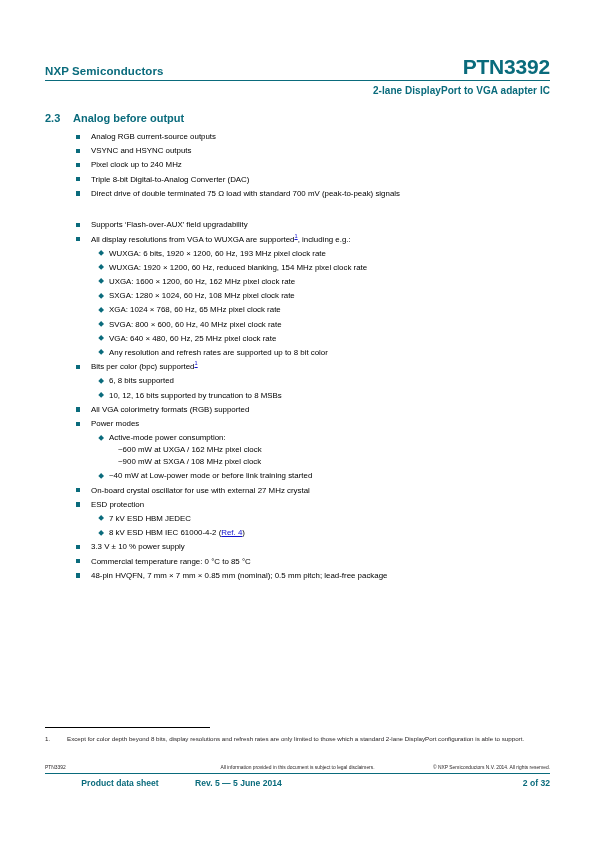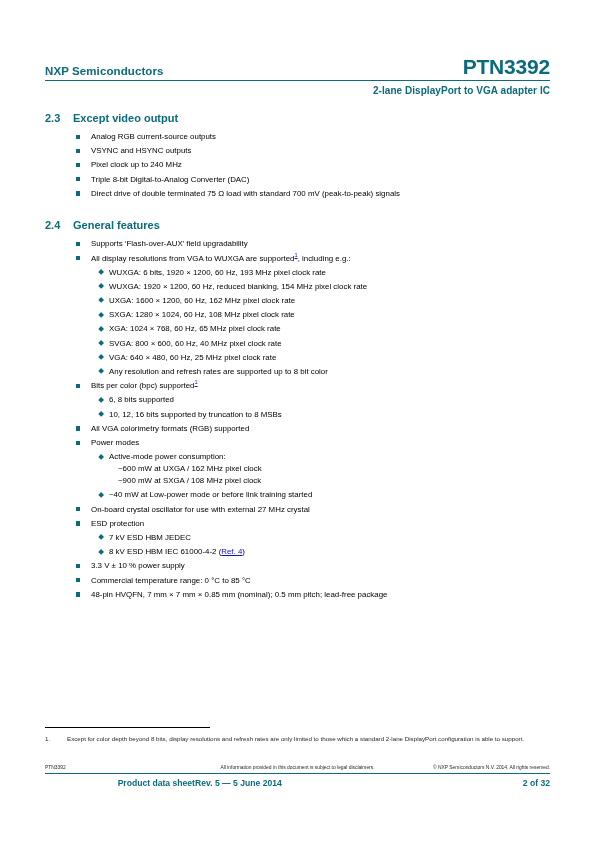--- a/index.html
+++ b/index.html
@@ -198,21 +198,21 @@
     margin-top: 2px;
   }
   .footer-bottom {
     display: flex;
     align-items: baseline;
     padding-top: 3.5px;
     font-size: 8.6px;
     font-weight: bold;
     color: #0a6b7c;
   }
-  .footer-left { flex: 0 0 150px; text-align: right; }
+  .footer-left { flex: 0 0 150px; text-align: center; }
   .footer-center { flex: 1; }
   .footer-right { flex: 0 0 150px; text-align: right; }
 </style>
 </head>
 <body>
 
 <div class="page">
 
   <div class="header">
     <div class="header-row1">
@@ -221,36 +221,32 @@
     </div>
     <div class="header-rule"></div>
     <div class="header-row2">2-lane DisplayPort to VGA adapter IC</div>
   </div>
 
   <div class="content">
 
     <div class="section">
       <div class="section-heading">
         <span class="section-num">2.3</span>
-        <span class="section-title">Except video output</span>
+        <span class="section-title">Analog before output</span>
       </div>
       <ul class="lvl1">
         <li>Analog RGB current-source outputs</li>
         <li>VSYNC and HSYNC outputs</li>
         <li>Pixel clock up to 240 MHz</li>
         <li>Triple 8-bit Digital-to-Analog Converter (DAC)</li>
         <li>Direct drive of double terminated 75 Ω load with standard 700 mV (peak-to-peak) signals</li>
       </ul>
     </div>
 
     <div class="section section-2-4">
-      <div class="section-heading">
-        <span class="section-num">2.4</span>
-        <span class="section-title">General features</span>
-      </div>
       <ul class="lvl1">
 
         <li>Supports ‘Flash-over-AUX’ field upgradability</li>
 
         <li>
           <span>All display resolutions from VGA to WUXGA are supported</span><sup class="fn"><a href="#">1</a></sup><span>, including e.g.:</span>
           <ul class="lvl2">
             <li>WUXGA: 6 bits, 1920 × 1200, 60 Hz, 193 MHz pixel clock rate</li>
             <li>WUXGA: 1920 × 1200, 60 Hz, reduced blanking, 154 MHz pixel clock rate</li>
             <li>UXGA: 1600 × 1200, 60 Hz, 162 MHz pixel clock rate</li>

